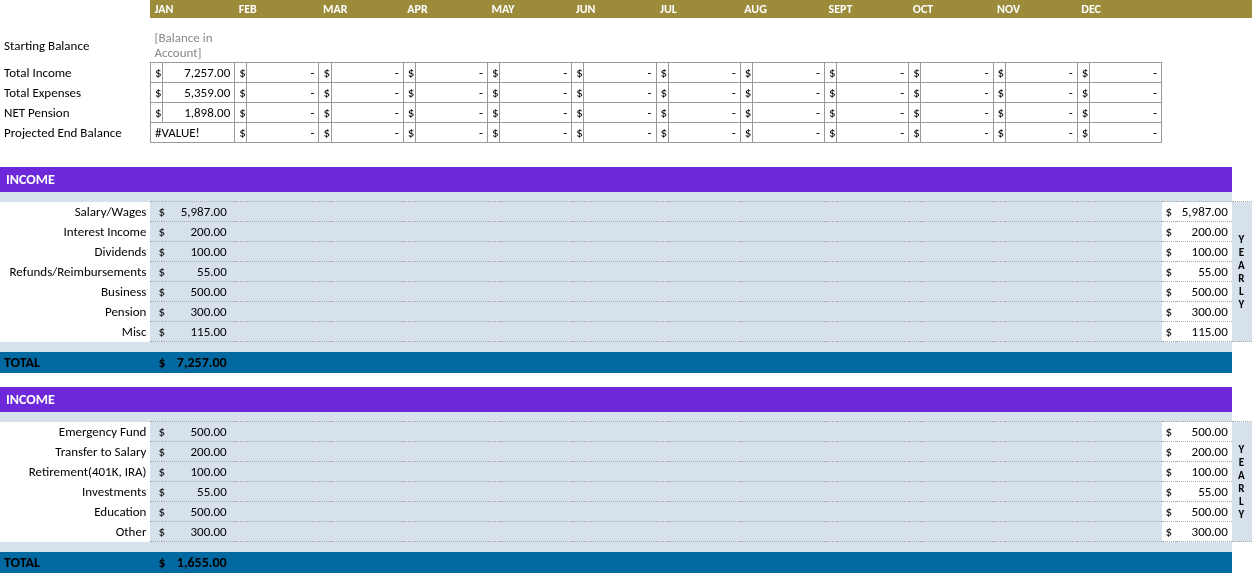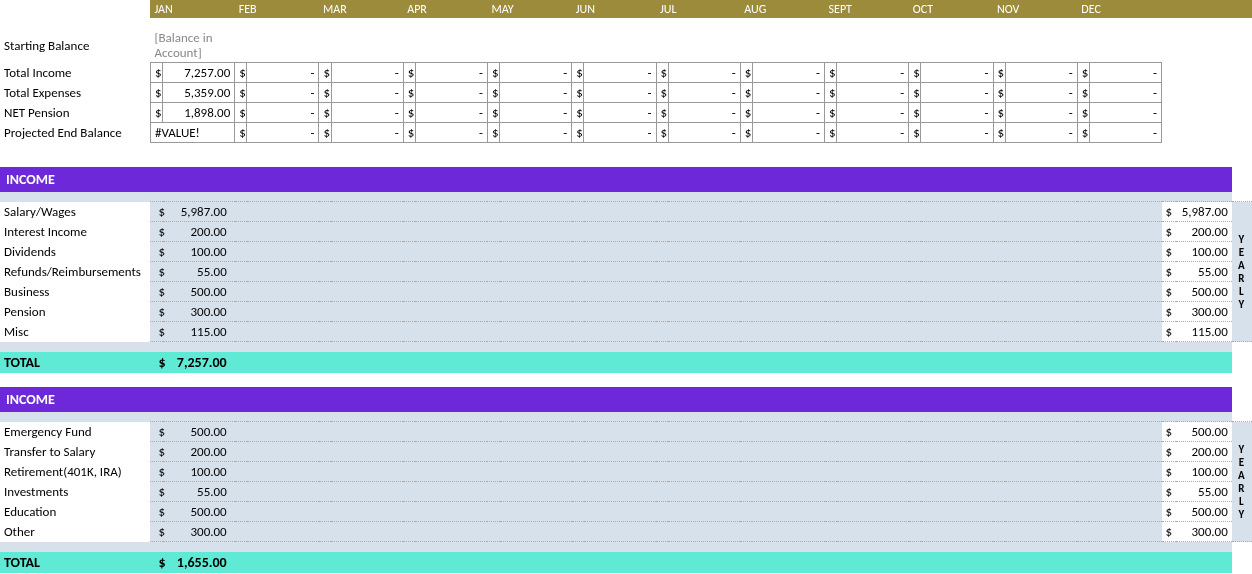--- a/index.html
+++ b/index.html
@@ -9,21 +9,21 @@
     font-size: 13px;
     background: #fff;
     width: 1252px;
   }
   table { border-collapse: collapse; width: 100%; table-layout: fixed; }
   td, th { padding: 2px 4px; height: 18px; vertical-align: middle; }
   
   .month-header td {
     background: #9b8b3a;
     color: #fff;
-    font-weight: normal;
+    font-weight: bold;
     font-size: 12px;
   }
   .month-header td:first-child { background: #fff; }
   
   .label-col { width: 150px; }
   .side-col { width: 20px; }
   
   .summary-row td { border: 1px solid #999; }
   .summary-row td:first-child { border: none; }
   .summary-row .dollar { text-align: left; }
@@ -38,36 +38,36 @@
     font-size: 14px;
     padding: 4px 6px;
   }
   
   .data-section td { background: #d6e1ec; }
   .data-section td:nth-child(n+2) {
     border: 1px dotted #aaa;
     border-left: none;
     border-right: none;
   }
-  .data-section .label { background: #fff; text-align: left; }
+  .data-section .label { background: #fff; text-align: right; }
   .data-section .dollar { text-align: left; padding-left: 8px; }
   .data-section .val { text-align: right; padding-right: 8px; }
   .data-section .month-group { background: #d6e1ec; }
   
   .yearly-band {
     background: #d3cdb7;
     text-align: center;
     font-weight: bold;
     font-size: 11px;
     letter-spacing: 1px;
     vertical-align: middle;
   }
   
   .total-row td {
-    background: #5eead4;
+    background: #0369a1;
     font-weight: bold;
     font-size: 14px;
   }
   .total-row .dollar { text-align: left; padding-left: 8px; }
   .total-row .val { text-align: right; padding-right: 8px; }
   
   .blank-row td { height: 10px; padding: 0; }
   .light-blank td { height: 10px; padding: 0; background: #d6e1ec; }
   
   .yearly-cell { background: #fff !important; text-align: right; }

